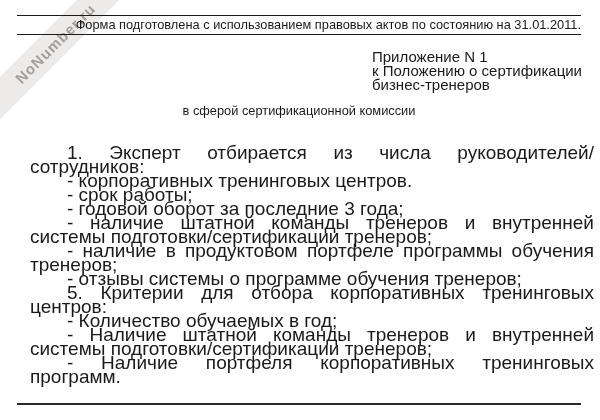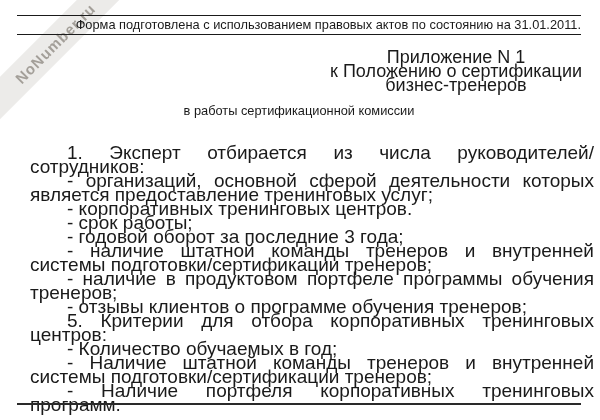--- a/index.html
+++ b/index.html
@@ -41,22 +41,22 @@
     border-bottom: 1.5px solid #1a1a1a;
     padding: 1px 0;
     text-align: right;
     font-size: 12.8px;
     line-height: 16px;
     z-index: 1;
   }
   .appendix {
     position: absolute;
     right: 18px; top: 50px;
-    text-align: center;
-    font-size: 18px;
+    text-align: left;
+    font-size: 15px;
     line-height: 14px;
     z-index: 1;
   }
   .title {
     position: absolute;
     left: 17px; top: 104px; width: 564px;
     text-align: center;
     font-size: 12.8px;
     line-height: 14px;
     z-index: 1;
@@ -93,32 +93,31 @@
     <span>Форма подготовлена с использованием правовых актов по состоянию на 31.01.2011.</span>
   </div>
 
   <div class="appendix">
       <div class="appendix-line">Приложение N 1</div>
       <div class="appendix-line">к Положению о сертификации</div>
       <div class="appendix-line">бизнес-тренеров</div>
     </div>
 
   <div class="title">
-      <div class="title-line">в работы сертификационной комиссии</div>
+      <div class="title-line">в сферой сертификационной комиссии</div>
     </div>
 
   <div class="body-text">
       <p class="para">1. Эксперт отбирается из числа руководителей/сотрудников:</p>
-      <p class="para">- организаций, основной сферой деятельности которых является предоставление тренинговых услуг;</p>
       <p class="para">- корпоративных тренинговых центров.</p>
       <p class="para">- срок работы;</p>
       <p class="para">- годовой оборот за последние 3 года;</p>
       <p class="para">- наличие штатной команды тренеров и внутренней системы подготовки/сертификации тренеров;</p>
       <p class="para">- наличие в продуктовом портфеле программы обучения тренеров;</p>
-      <p class="para">- отзывы клиентов о программе обучения тренеров;</p>
+      <p class="para">- отзывы системы о программе обучения тренеров;</p>
       <p class="para">5. Критерии для отбора корпоративных тренинговых центров:</p>
       <p class="para">- Количество обучаемых в год;</p>
       <p class="para">- Наличие штатной команды тренеров и внутренней системы подготовки/сертификации тренеров;</p>
       <p class="para">- Наличие портфеля корпоративных тренинговых программ.</p>
     </div>
 
   <div class="bottom-rule"></div>
 
 </div>
 

